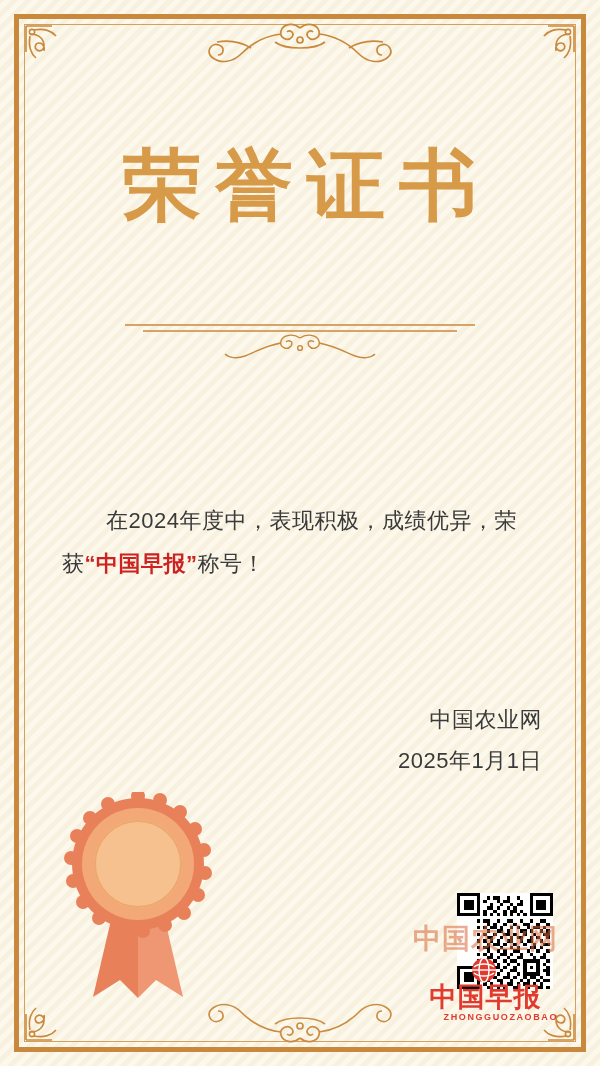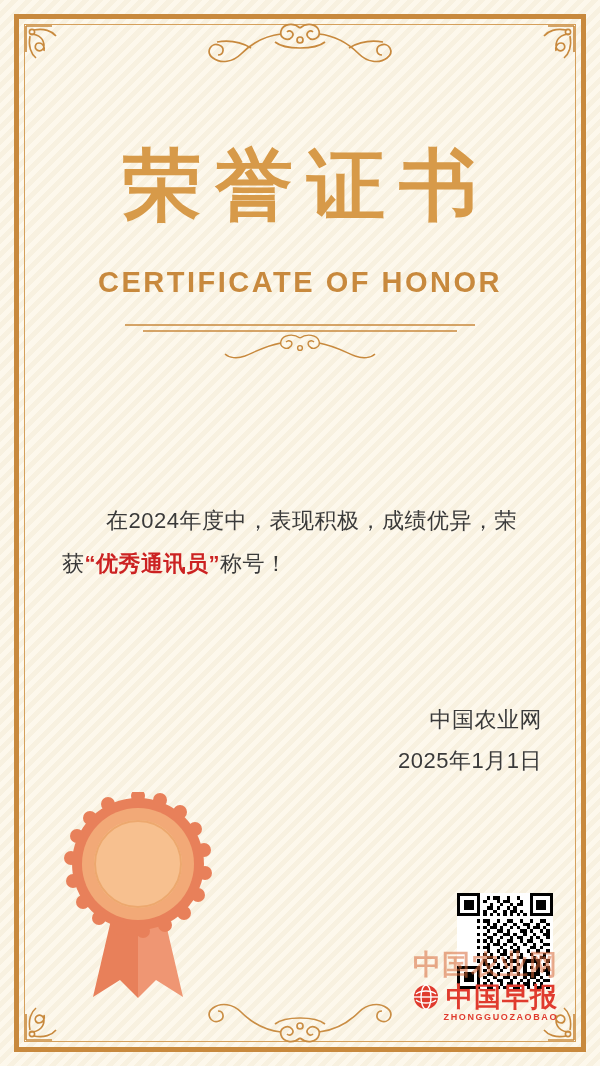--- a/index.html
+++ b/index.html
@@ -204,20 +204,21 @@
     font-weight: 700;
     color: #d86a3a;
     opacity: 0.55;
     letter-spacing: 1px;
   }
   .brand-row2 {
     display: flex;
     align-items: center;
     justify-content: space-between;
     margin-top: 4px;
+    flex-direction: column;
   }
   .brand .logo-dot {
     width: 26px;
     height: 26px;
     margin-right: 4px;
     flex: 0 0 auto;
   }
   .brand .logo-dot svg { display:block; width:100%; height:100%; }
   .brand .b2 {
     font-family: "DejaVu Serif", serif;
@@ -286,39 +287,38 @@
       <path d="M126 14 C108 16 96 24 86 34 C78 42 66 44 58 38 C50 32 56 22 64 25 C70 27 69 35 63 35"></path>
       <path d="M164 14 C182 16 194 24 204 34 C212 42 224 44 232 38 C240 32 234 22 226 25 C220 27 221 35 227 35"></path>
       <path d="M96 28 C86 22 74 20 62 22"></path>
       <path d="M194 28 C204 22 216 20 228 22"></path>
       <circle cx="145" cy="20" r="3"></circle>
       <path d="M120 22 C130 30 160 30 170 22"></path>
     </svg>
   </div>
 
   <div class="title-zh">荣誉证书</div>
-  <div class="title-en">CERTIFICATE OF HONOR</div>
 
   <div class="divider">
     <svg viewBox="0 0 350 46" fill="none" stroke="currentColor" stroke-width="1.4">
       <path d="M0 7 H350"></path>
       <path d="M18 13 H332"></path>
       <path d="M175 20 C168 15 158 17 156 23 C154 29 162 33 166 28 C169 24 164 21 161 24"></path>
       <path d="M175 20 C182 15 192 17 194 23 C196 29 188 33 184 28 C181 24 186 21 189 24"></path>
       <path d="M156 25 C140 28 130 34 120 38"></path>
       <path d="M194 25 C210 28 220 34 230 38"></path>
       <path d="M120 38 C112 41 104 40 100 36"></path>
       <path d="M230 38 C238 41 246 40 250 36"></path>
       <circle cx="175" cy="30" r="2.4"></circle>
     </svg>
   </div>
 
 
   <div class="para1">
-    <span>在2024年度中，表现积极，成绩优异，荣获</span><span class="hl">“优秀通讯员”</span><span>称号！</span>
+    <span>在2024年度中，表现积极，成绩优异，荣获</span><span class="hl">“中国早报”</span><span>称号！</span>
   </div>
 
 
   <div class="signature">
     <div>中国农业网</div>
     <div>2025年1月1日</div>
   </div>
 
   <div class="seal">
     <svg viewBox="0 0 150 210">

